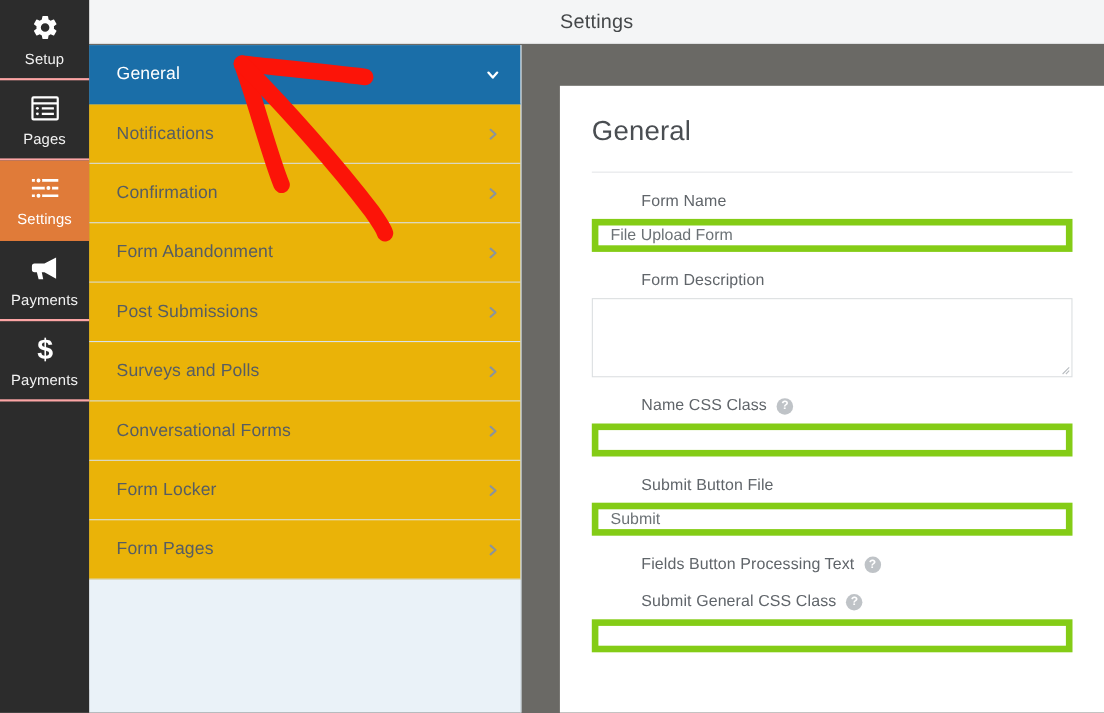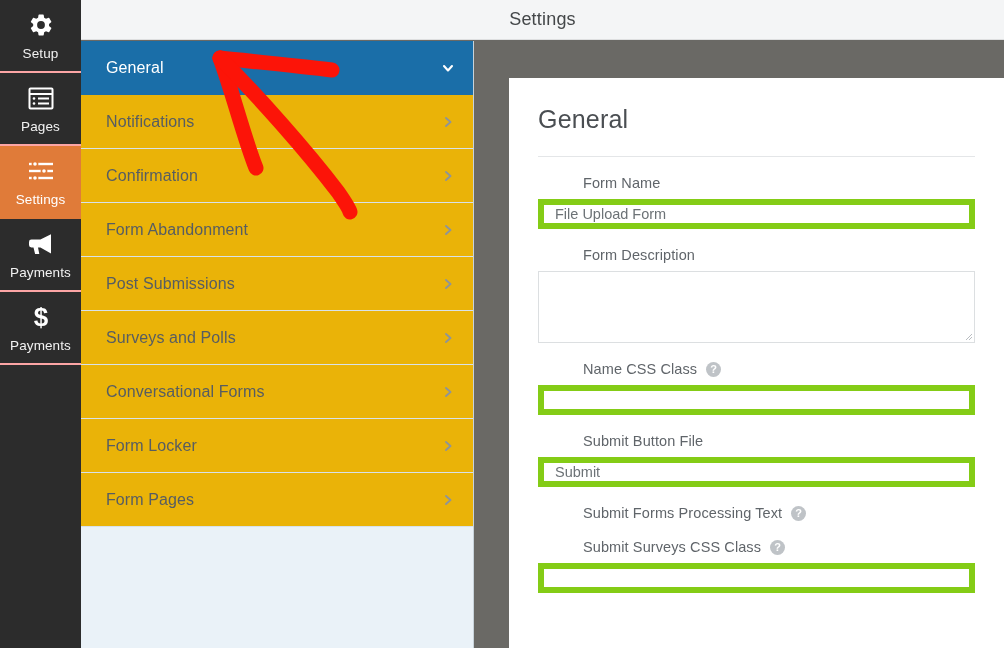--- a/index.html
+++ b/index.html
@@ -336,28 +336,28 @@
 
     <div class="field">
       <div class="field-label">
         <span>Submit Button File</span>
       </div>
       <input class="text-input" type="text" value="Submit" style="">
     </div>
 
     <div class="field">
       <div class="field-label">
-        <span>Submit Forms Processing Text</span>
+        <span>Fields Button Processing Text</span>
         <span class="help-icon">?</span>
       </div>
     </div>
 
     <div class="field">
       <div class="field-label">
-        <span>Submit Surveys CSS Class</span>
+        <span>Submit General CSS Class</span>
         <span class="help-icon">?</span>
       </div>
       <input class="text-input" type="text" value="" style="">
     </div>
   </div>
 
   <svg class="annotation" viewBox="0 0 1004 648">
     <g fill="none" stroke="#fc1408" stroke-width="15" stroke-linecap="round" stroke-linejoin="round">
       <path d="M220 58 C 258 62, 300 66, 332 70"></path>
       <path d="M220 58 C 232 90, 244 138, 256 168"></path>

